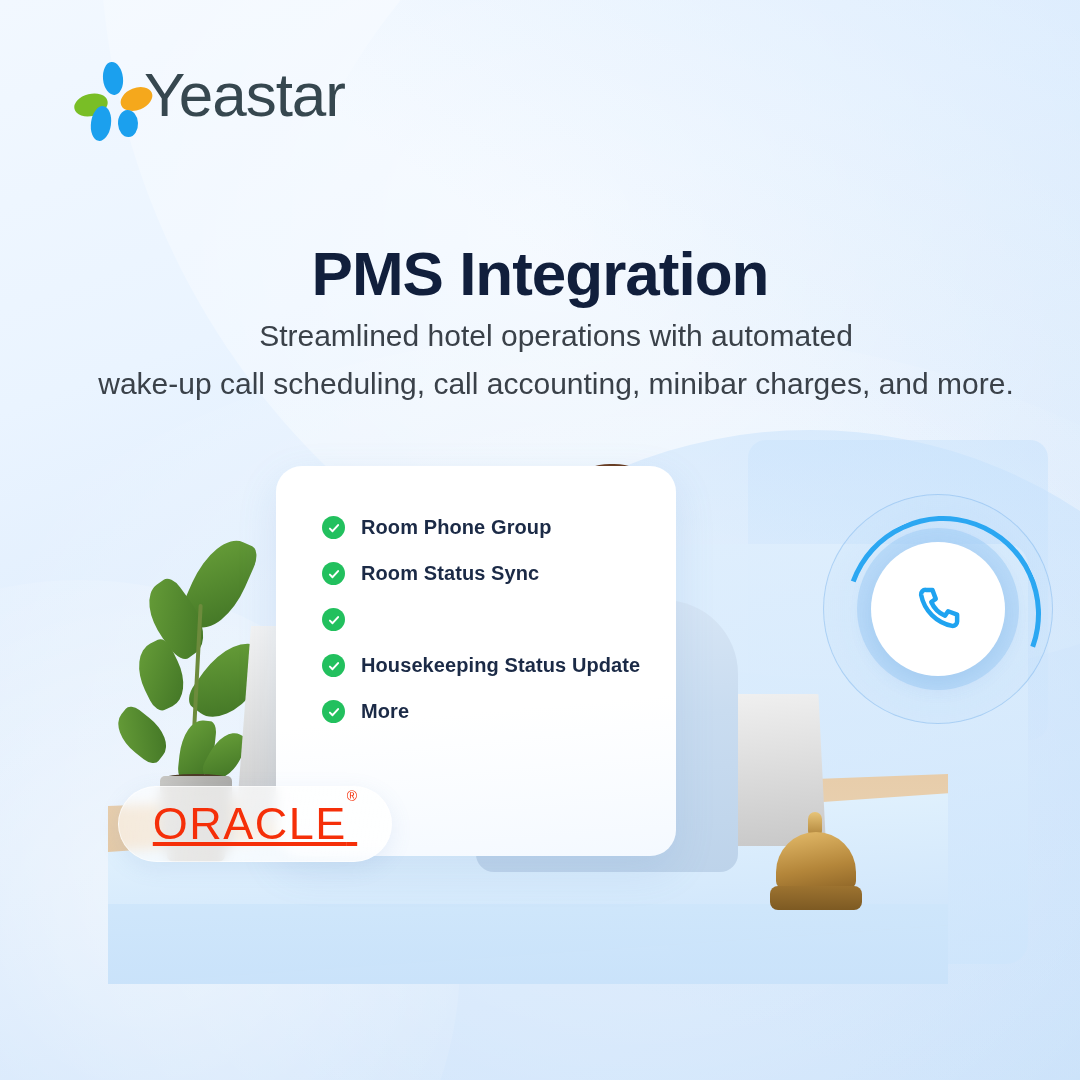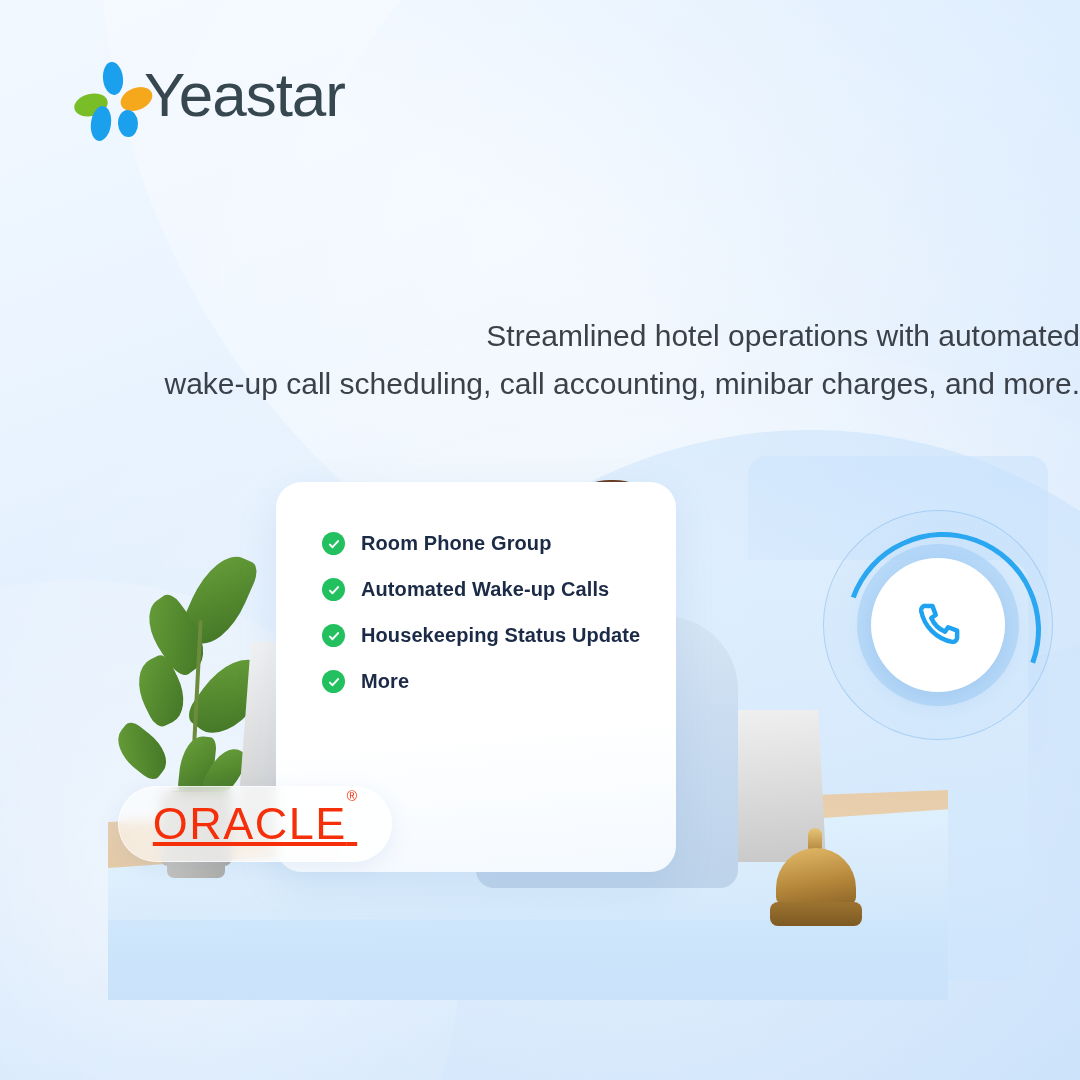--- a/index.html
+++ b/index.html
@@ -51,28 +51,28 @@
     color:#36474f;line-height:1;padding-bottom:4px;
   }
 
   
   .headline{
     position:absolute;left:0;right:0;top:196px;text-align:center;
     font-size:62px;font-weight:700;letter-spacing:-1px;
     color:#111f3c;
   }
   .subhead{
-    position:absolute;left:0;right:0;top:312px;text-align:right;
+    position:absolute;left:0;right:0;top:312px;text-align:center;
     font-size:30px;font-weight:400;line-height:48px;color:#3a4149;padding-left:32px;
   }
   .subhead span{display:block;}
 
   
   .photo-block{
-    position:absolute;left:108px;top:470px;width:840px;height:530px;
+    position:absolute;left:108px;top:454px;width:840px;height:530px;
   }
 
   
   .blue-panel{
     position:absolute;left:560px;top:90px;width:360px;height:420px;
     background:linear-gradient(180deg,rgba(222,238,253,.92),rgba(205,229,252,.72));
     border-radius:22px;
   }
   .blue-panel2{
     position:absolute;left:640px;top:-14px;width:300px;height:300px;
@@ -296,20 +296,21 @@
     <div class="logo-mark">
       <span class="petal p-top"></span>
       <span class="petal p-right"></span>
       <span class="petal p-left"></span>
       <span class="petal p-botl"></span>
       <span class="petal p-botr"></span>
     </div>
     <div class="logo-word">Yeastar</div>
   </div>
 
+  <h1 class="headline">PMS Integration</h1>
   <div class="subhead">
     <span>Streamlined hotel operations with automated</span>
     <span>wake-up call scheduling, call accounting, minibar charges, and more.</span>
   </div>
 
   <div class="photo-block">
 
     <div class="blue-panel2"></div>
     <div class="blue-panel"></div>
 
@@ -386,21 +387,28 @@
               </svg>
           </span>
           <span class="feature-text">Room Phone Group</span>
         </li>
         <li>
           <span class="chk">
             <svg viewBox="0 0 24 24" fill="none" stroke="#fff" stroke-width="3.4" stroke-linecap="round" stroke-linejoin="round">
                 <path d="M5 13l4.5 4.5L19 7"></path>
               </svg>
           </span>
-          <span class="feature-text">Automated Wake-up Calls</span>
+          <span class="feature-text">Room Status Sync</span>
+        </li>
+        <li>
+          <span class="chk">
+            <svg viewBox="0 0 24 24" fill="none" stroke="#fff" stroke-width="3.4" stroke-linecap="round" stroke-linejoin="round">
+                <path d="M5 13l4.5 4.5L19 7"></path>
+              </svg>
+          </span>
         </li>
         <li>
           <span class="chk">
             <svg viewBox="0 0 24 24" fill="none" stroke="#fff" stroke-width="3.4" stroke-linecap="round" stroke-linejoin="round">
                 <path d="M5 13l4.5 4.5L19 7"></path>
               </svg>
           </span>
           <span class="feature-text">Housekeeping Status Update</span>
         </li>
         <li>

